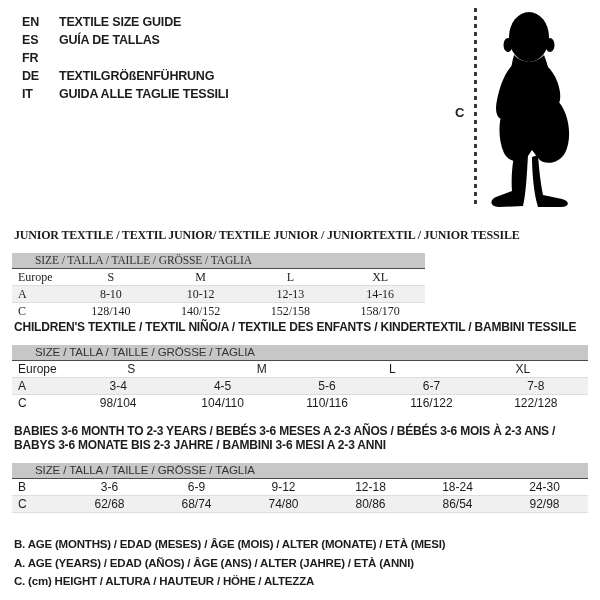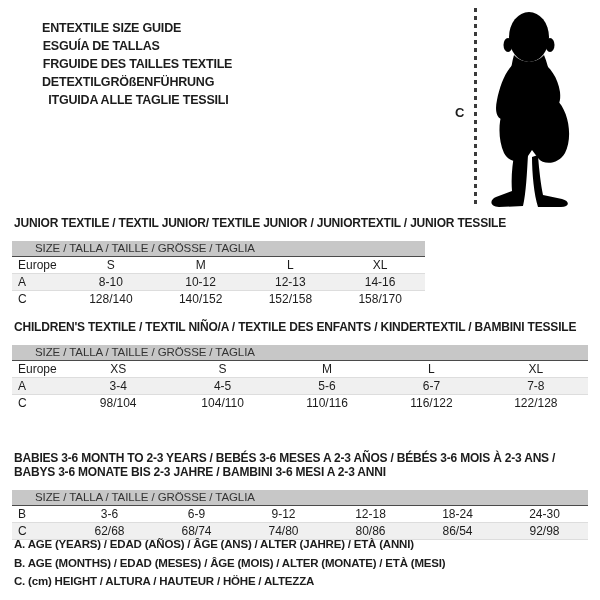--- a/index.html
+++ b/index.html
@@ -2,33 +2,33 @@
 <html><head>
 <meta charset="utf-8">
 <style>
   html,body{margin:0;padding:0;}
   #canvas{
     position:relative;width:600px;height:600px;background:#ffffff;
     font-family:"Liberation Sans","DejaVu Sans",sans-serif;
     color:#1c1c1c;overflow:hidden;
   }
   
-  .lang-block{position:absolute;left:22px;top:19px;text-align:right;}
+  .lang-block{position:absolute;left:22px;top:13px;}
   .lang-row{display:flex;height:18px;line-height:18px;font-weight:bold;font-size:12.5px;letter-spacing:-0.2px;}
   .lang-code{width:37px;}
   
   .dash-line{position:absolute;left:474px;top:8px;width:3px;height:197px;
     background:repeating-linear-gradient(to bottom,#3a3a3a 0 4px,transparent 4px 8px);}
   .measure-c{position:absolute;left:455px;top:105px;font-weight:bold;font-size:13px;}
   .baby-svg{position:absolute;left:483px;top:7px;}
   
   .size-table{position:absolute;left:12px;}
-  .t1{top:216px;width:413px;}
+  .t1{top:228px;width:413px;font-family:Liberation Serif, serif;}
   .t2{top:320px;width:576px;}
-  .t3{top:424px;width:576px;margin-top:27px;}
+  .t3{top:424px;width:576px;}
   .tbl-title{font-weight:bold;font-size:12px;line-height:14px;letter-spacing:-0.2px;margin:0 0 11px 2px;white-space:nowrap;}
   .tbl-title.multi{white-space:normal;}
   .size-bar{height:15px;line-height:15px;background:#c7c7c7;color:#333333;
     font-size:11.5px;padding-left:23px;border-bottom:1.5px solid #4a4a4a;letter-spacing:-0.1px;}
   .trow{display:flex;height:16px;line-height:16px;font-size:12px;}
   .trow.shaded{background:#f0f0f0;border-top:1px solid #dddddd;border-bottom:1px solid #dddddd;}
   .tcell-label{width:48px;padding-left:6px;flex:none;}
   .tcell{flex:1;text-align:center;}
   
   .notes{position:absolute;left:14px;top:535px;}
@@ -43,21 +43,20 @@
     <div class="lang-row">
       <span class="lang-code">EN</span>
       <span class="lang-label">TEXTILE SIZE GUIDE</span>
     </div>
     <div class="lang-row">
       <span class="lang-code">ES</span>
       <span class="lang-label">GUÍA DE TALLAS</span>
     </div>
     <div class="lang-row">
       <span class="lang-code">FR</span>
-      <span class="lang-label">GUIDE DES TAILLES TEXTILE</span>
     </div>
     <div class="lang-row">
       <span class="lang-code">DE</span>
       <span class="lang-label">TEXTILGRÖßENFÜHRUNG</span>
     </div>
     <div class="lang-row">
       <span class="lang-code">IT</span>
       <span class="lang-label">GUIDA ALLE TAGLIE TESSILI</span>
     </div>
   </div>
@@ -100,21 +99,20 @@
       <span class="tcell">152/158</span>
       <span class="tcell">158/170</span>
     </div>
   </div>
 
   <div class="size-table t2">
     <div class="tbl-title">CHILDREN'S TEXTILE / TEXTIL NIÑO/A / TEXTILE DES ENFANTS / KINDERTEXTIL / BAMBINI TESSILE</div>
     <div class="size-bar">SIZE / TALLA / TAILLE / GRÖSSE / TAGLIA</div>
     <div class="trow">
       <span class="tcell-label">Europe</span>
-      <span class="tcell">XS</span>
       <span class="tcell">S</span>
       <span class="tcell">M</span>
       <span class="tcell">L</span>
       <span class="tcell">XL</span>
     </div>
     <div class="trow shaded">
       <span class="tcell-label">A</span>
       <span class="tcell">3-4</span>
       <span class="tcell">4-5</span>
       <span class="tcell">5-6</span>
@@ -151,18 +149,18 @@
       <span class="tcell">62/68</span>
       <span class="tcell">68/74</span>
       <span class="tcell">74/80</span>
       <span class="tcell">80/86</span>
       <span class="tcell">86/54</span>
       <span class="tcell">92/98</span>
     </div>
   </div>
 
   <div class="notes">
+    <div class="note-line">B. AGE (MONTHS) / EDAD (MESES) / ÂGE (MOIS) / ALTER (MONATE) / ETÀ (MESI)</div>
     <div class="note-line">A. AGE (YEARS) / EDAD (AÑOS) / ÂGE (ANS) / ALTER (JAHRE) / ETÀ (ANNI)</div>
-    <div class="note-line">B. AGE (MONTHS) / EDAD (MESES) / ÂGE (MOIS) / ALTER (MONATE) / ETÀ (MESI)</div>
     <div class="note-line">C. (cm) HEIGHT / ALTURA / HAUTEUR / HÖHE / ALTEZZA</div>
   </div>
 
 </div>
 
 </body></html>

